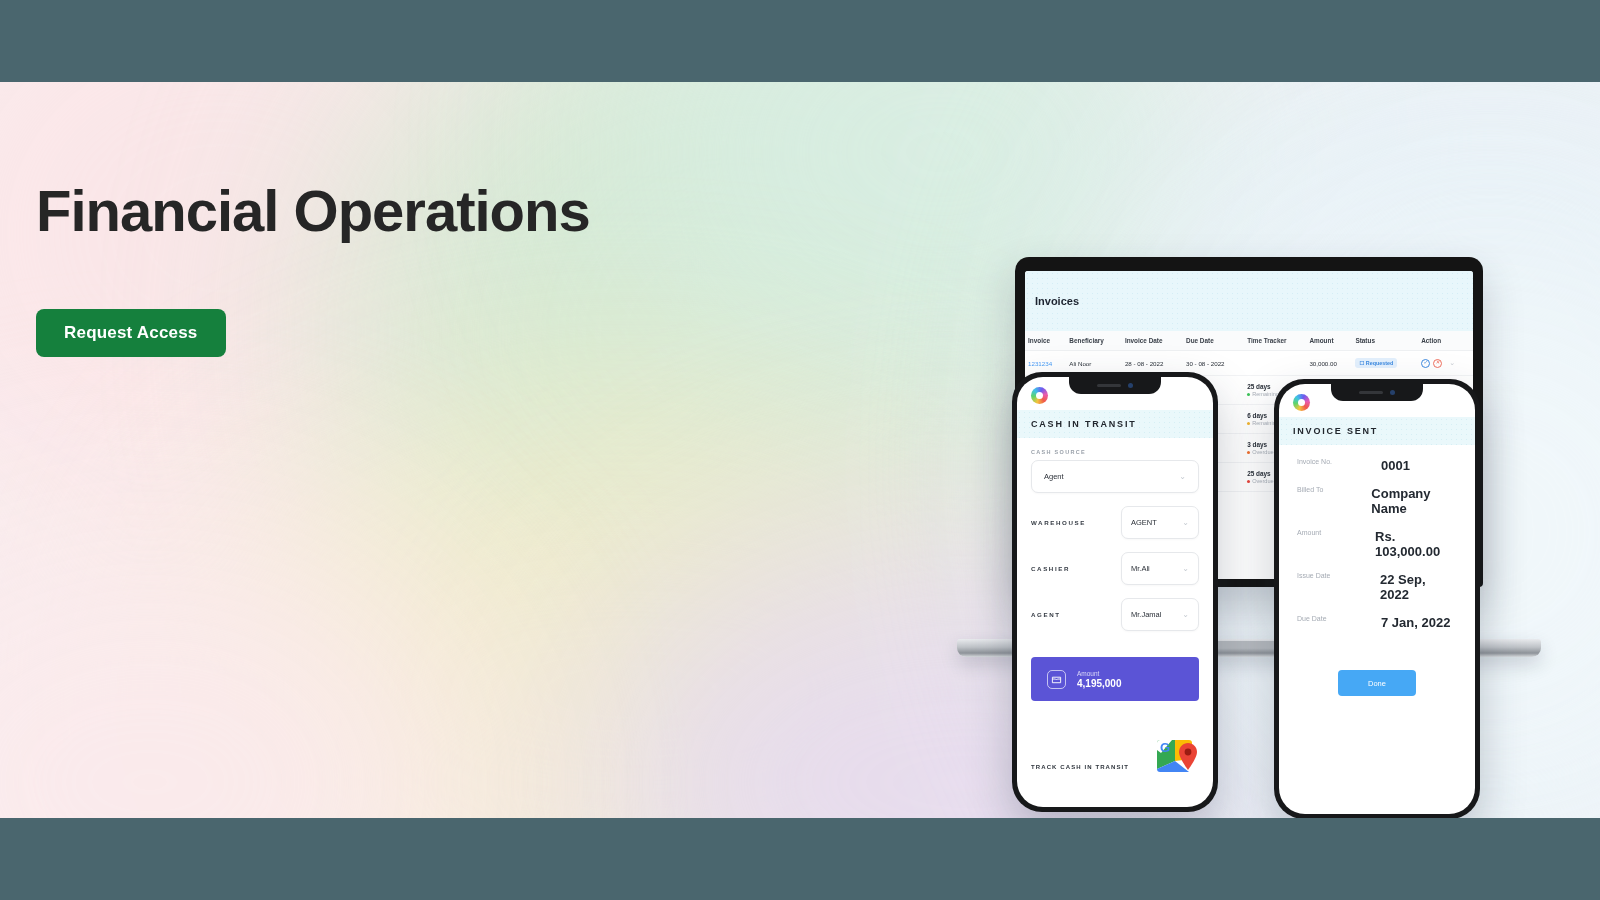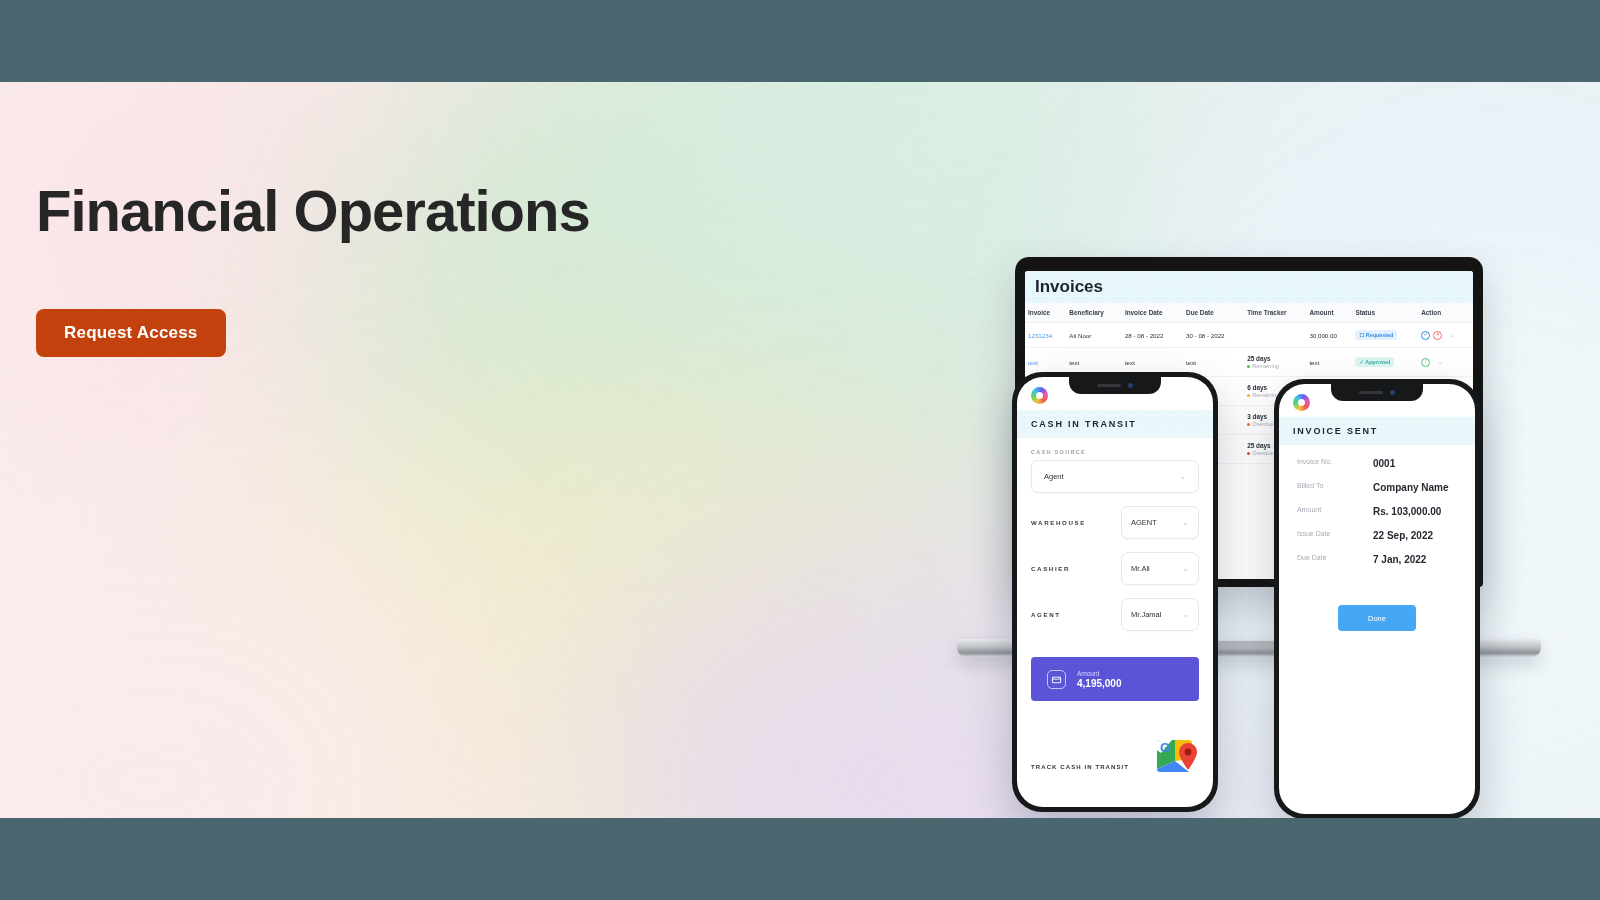--- a/index.html
+++ b/index.html
@@ -31,40 +31,40 @@
   #mesh-white{  left:1180px; top:140px;   width:620px;  height:620px;  background:#f2f8fb; opacity:.9; }
 
   
   #copy{ position:absolute; left:36px; top:94px; width:780px; z-index:10; }
   #headline{ font-size:58px; line-height:1.22; font-weight:700; letter-spacing:-1px; color:#262626; }
   #headline .accent{ color:#6b3fe0; display:block; }
   #subcopy{ margin-top:26px; font-size:21px; line-height:1.95; color:#4d5563; font-weight:400; max-width:720px;}
   #cta-row{ margin-top:62px; display:flex; gap:20px; align-items:center; }
   .btn{ font-size:17px; font-weight:700; letter-spacing:.2px; border-radius:8px; cursor:pointer; display:flex;
         align-items:center; justify-content:center; }
-  #request-access-button{ background:#c2410c; color:#fff; padding:0 28px; height:48px; border:none; }
+  #request-access-button{ background:#15803d; color:#fff; padding:0 28px; height:48px; border:none; }
   #learn-more-button{ background:rgba(255,255,255,.42); color:#1c1c1c; padding:0 30px; height:48px;
         border:1px solid #d9d4cd; }
 
   
   #devices{ position:absolute; left:950px; top:95px; width:600px; height:660px; z-index:20; }
 
   
   #laptop{ position:absolute; left:65px; top:80px; width:468px; height:330px; }
   #laptop-body{ position:absolute; inset:0; background:#141414; border-radius:14px 14px 4px 4px; padding:14px 10px 8px 10px;
      box-shadow:0 18px 40px rgba(40,50,70,.22); }
   #laptop-screen{ width:100%; height:100%; background:#fff; border-radius:3px; overflow:hidden; position:relative;}
   #laptop-base{ position:absolute; left:-58px; top:382px; width:584px; height:18px;
      background:linear-gradient(180deg,#e9ebee 0%,#bfc3c8 45%,#8e9399 78%,#d7dadd 100%);
      border-radius:3px 3px 9px 9px; box-shadow:0 8px 18px rgba(40,50,70,.18); }
   #laptop-notch{ position:absolute; left:50%; transform:translateX(-50%); top:384px; width:74px; height:7px;
      background:#b6babf; border-radius:0 0 6px 6px; }
 
   
-  #invoices-header{ background:#e8f7fb; padding:6px 10px; font-size:17px; font-weight:700; color:#1d2430;
+  #invoices-header{ background:#e8f7fb; padding:24px 10px; font-size:11px; font-weight:700; color:#1d2430;
      background-image:radial-gradient(#d4eef6 .8px, transparent .8px); background-size:5px 5px; }
   #invoice-table{ width:100%; border-collapse:collapse; font-size:6.2px; color:#2a3039; }
   #invoice-table th{ background:#fafbfc; font-weight:600; color:#3a4049; padding:6px 3px; text-align:left;
      border-bottom:1px solid #eef0f2; font-size:6.4px; }
   #invoice-table td{ padding:7px 3px; border-bottom:1px solid #f2f3f5; vertical-align:middle; white-space:nowrap;}
   .cell-id{ color:#4a9cf6; }
   .tt-main{ font-weight:600; color:#2a3039; display:block; font-size:6.4px;}
   .tt-sub{ display:flex; align-items:center; gap:2px; color:#a9afb8; font-size:5.6px; margin-top:1px;}
   .dot{ width:3px; height:3px; border-radius:50%; display:inline-block; }
   .badge{ display:inline-flex; align-items:center; gap:2px; border-radius:3px; padding:2px 4px; font-size:5.4px;
@@ -112,21 +112,21 @@
   .amt-ico svg{ width:11px; height:11px; }
   #amount-label{ font-size:6.5px; color:#dbd9f8; }
   #amount-value{ font-size:10px; color:#fff; font-weight:600; margin-top:1px; }
 
   #track-row{ display:flex; align-items:flex-end; justify-content:space-between; padding:38px 14px 0; }
   #track-label{ font-size:6px; letter-spacing:1.1px; font-weight:700; color:#2f353d; margin-bottom:5px; }
   #gmaps-icon{ width:44px; height:36px; position:relative; }
 
   .inv-row{ display:flex; padding:13px 18px 0; }
   .inv-row .k{ width:76px; font-size:7px; color:#a5abb4; }
-  .inv-row .v{ font-size:10px; color:#232931; font-weight:600; }
+  .inv-row .v{ font-size:13px; color:#232931; font-weight:600;margin-left:8px; }
   #done-button{ margin:40px auto 0; width:78px; height:26px; background:#46a8f5; border-radius:4px; color:#fff;
      font-size:7.5px; display:flex; align-items:center; justify-content:center; border:none; cursor:pointer; }
 </style>
 </head>
 <body>
 
 <div id="stage">
 
   <div id="top-bar" class="chrome-bar"></div>
 

